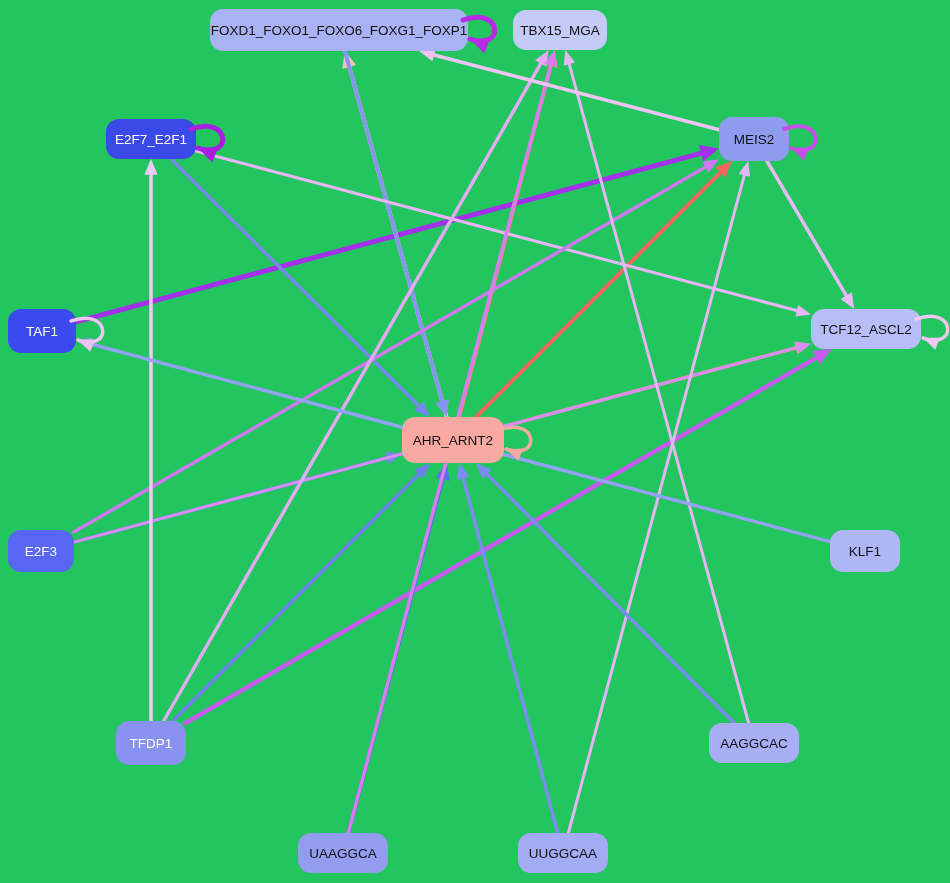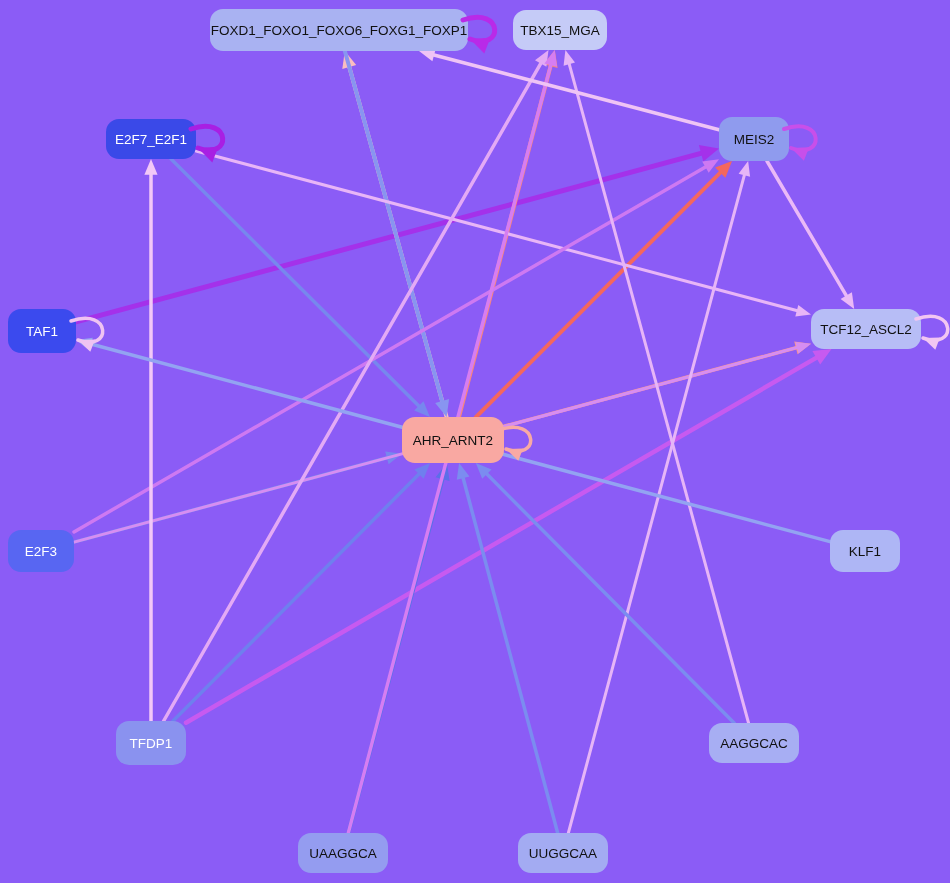--- a/index.html
+++ b/index.html
@@ -1,16 +1,16 @@
 <!DOCTYPE html>
 <html><head>
 <meta charset="utf-8">
 <style>
   html,body{margin:0;padding:0;background:#ffffff;}
-  .stage{position:relative;width:950px;height:883px;background:#8b5cf6;overflow:hidden;}
+  .stage{position:relative;width:950px;height:883px;background:#22c55e;overflow:hidden;}
   svg{display:block;}
   .node-label{font-family:"Liberation Sans","DejaVu Sans",sans-serif;font-size:13.5px;pointer-events:none;}
   .edge-line{fill:none;}
 </style>
 </head>
 <body>
 
 <div class="stage">
   <svg id="net" width="950" height="883" viewBox="0 0 950 883" xmlns="http://www.w3.org/2000/svg">
       <g>

